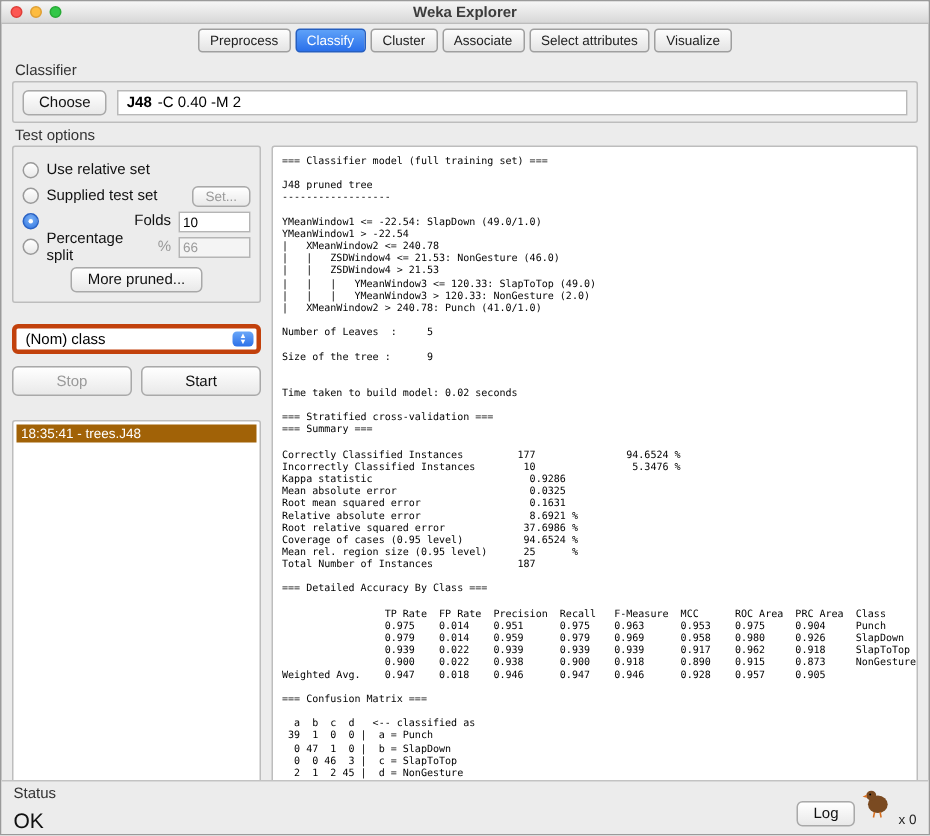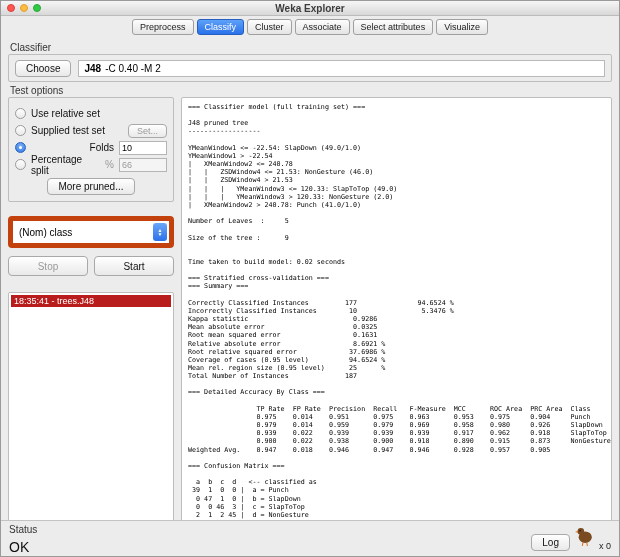--- a/index.html
+++ b/index.html
@@ -39,29 +39,29 @@
   .radio.sel { background:radial-gradient(circle at 50% 35%, #7db3f7, #2f74e0); border-color:#2a62c4; }
   .radio.sel::after { content:""; position:absolute; left:3px; top:3px; width:3px; height:3px; background:#fff; border-radius:50%; }
   .mini { width:48px; height:14px; border:1px solid #b5b5b5; font-size:9px; padding:0 2px; background:#fff; }
   .mini.dis { color:#9a9a9a; background:#f4f4f4; }
   .lbl-dis { color:#9a9a9a; }
   .push { margin-left:auto; }
   .small-btn { font-size:9px; padding:1px 8px; }
   .dis-txt { color:#9a9a9a; }
   .more-row { display:flex; justify-content:center; margin-top:5px; }
 
-  .combo { margin-top:14px; height:32px; background:#fff; border:5px solid #c2410c; border-radius:4px; display:flex; align-items:center; font-size:10px; padding-left:6px; position:relative; }
+  .combo { margin-top:14px; height:20px; background:#fff; border:3px solid #c2410c; border-radius:4px; display:flex; align-items:center; font-size:10px; padding-left:6px; position:relative; }
   .combo-arrows { position:absolute; right:2px; top:2px; bottom:2px; width:14px; background:linear-gradient(#6aa7f8,#2d71e9); border-radius:3px; color:#fff; display:flex; flex-direction:column; align-items:center; justify-content:center; font-size:5px; line-height:4px; }
 
   .run-row { display:flex; gap:6px; margin-top:8px; }
   .run-row .btn { flex:1; height:20px; }
 
   .result-group { margin-top:16px; flex:1; background:#fff; padding:2px; overflow:hidden; }
   .list-item { font-size:9px; padding:1px 3px; color:#111; }
-  .list-item.sel { background:#b91c1c; color:#fff; }
+  .list-item.sel { background:#a16207; color:#fff; }
 
   .output-group { flex:1; background:#fff; padding:5px 2px 4px 6px; overflow:hidden; }
   .output-group pre { font-family:"DejaVu Sans Mono", monospace; font-size:6.7px; line-height:8.15px; color:#000; white-space:pre; tab-size:6; }
 
   .statusbar { position:absolute; left:0; right:0; bottom:0; height:36px; border-top:1px solid #c3c3c3; padding:3px 8px; background:#ececec; }
   .status-label { font-size:10px; color:#333; }
   .status-msg { font-size:14px; color:#111; margin-top:4px; }
   .status-right { position:absolute; right:8px; bottom:5px; display:flex; align-items:flex-end; gap:5px; }
   .weka-count { font-size:9px; color:#222; }
 </style>

